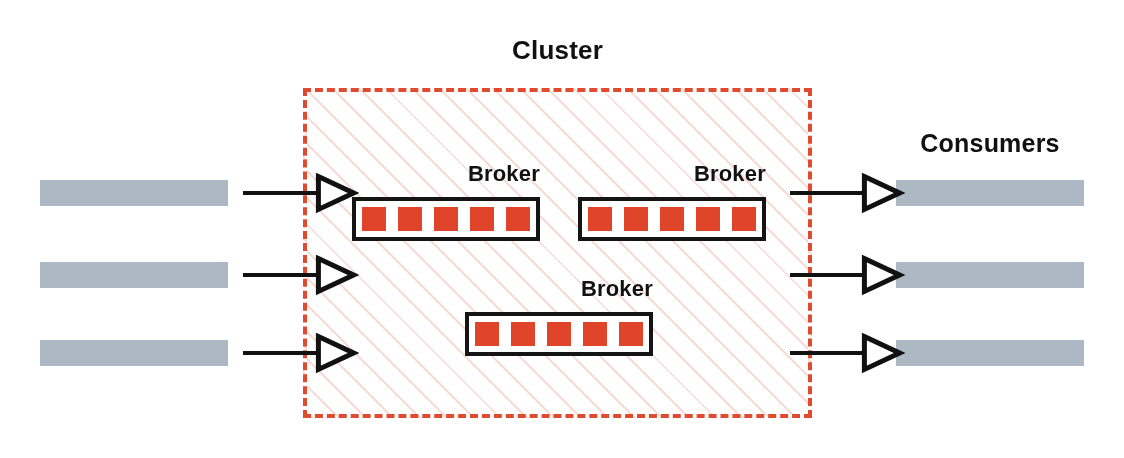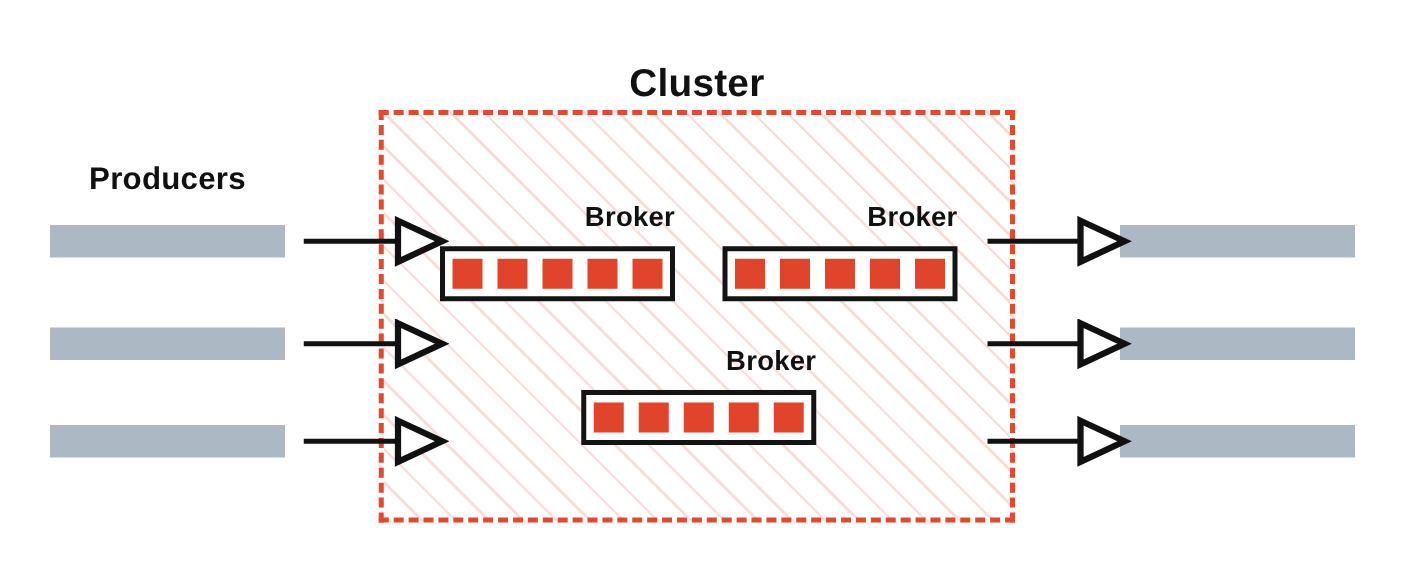--- a/index.html
+++ b/index.html
@@ -28,23 +28,22 @@
     letter-spacing: 0.2px;
     white-space: nowrap;
     text-align: center;
     user-select: none;
   }
   .label-side {
     font-size: 25px;
     line-height: 25px;
   }
   .label-cluster {
-    font-size: 31px;
+    font-size: 26px;
     line-height: 25px;
-    margin-top: 16px;
   }
   .label-broker {
     font-size: 22px;
     line-height: 22px;
     text-align: right;
   }
 
   
   .endpoint-bar {
     position: absolute;
@@ -96,26 +95,26 @@
     overflow: visible;
   }
 </style>
 </head>
 <body>
 
 <div id="canvas">
 
   <div class="label label-cluster" style="left:303px; top:38px; width:509px;">Cluster</div>
 
-  <div class="label label-side" style="left:40px; top:131px; width:188px;">Producers</div>
 
   <div class="endpoint-bar" style="left:40px; top:180px;"></div>
   <div class="endpoint-bar" style="left:40px; top:262px;"></div>
   <div class="endpoint-bar" style="left:40px; top:340px;"></div>
 
+  <div class="label label-side" style="left:896px; top:131px; width:188px;">Consumers</div>
 
   <div class="endpoint-bar" style="left:896px; top:180px;"></div>
   <div class="endpoint-bar" style="left:896px; top:262px;"></div>
   <div class="endpoint-bar" style="left:896px; top:340px;"></div>
 
   <div id="cluster-region"></div>
 
   <div class="label label-broker" style="left:352px; top:163px; width:188px;">Broker</div>
   <div class="broker-box" style="left:352px; top:197px; width:188px; height:44px;">
     <div class="partition-cell"></div>

